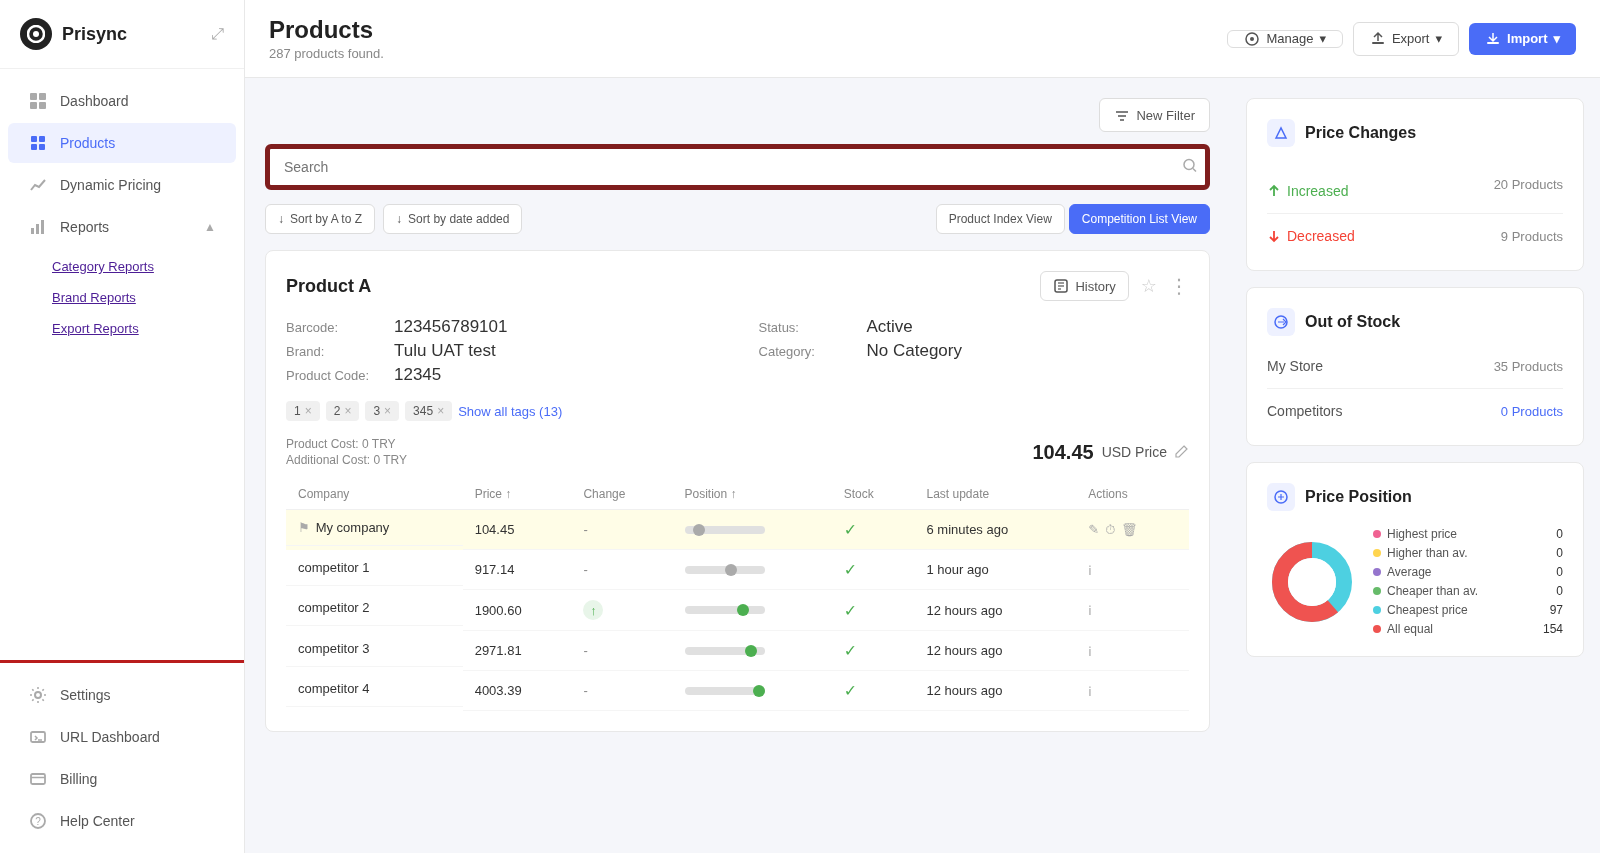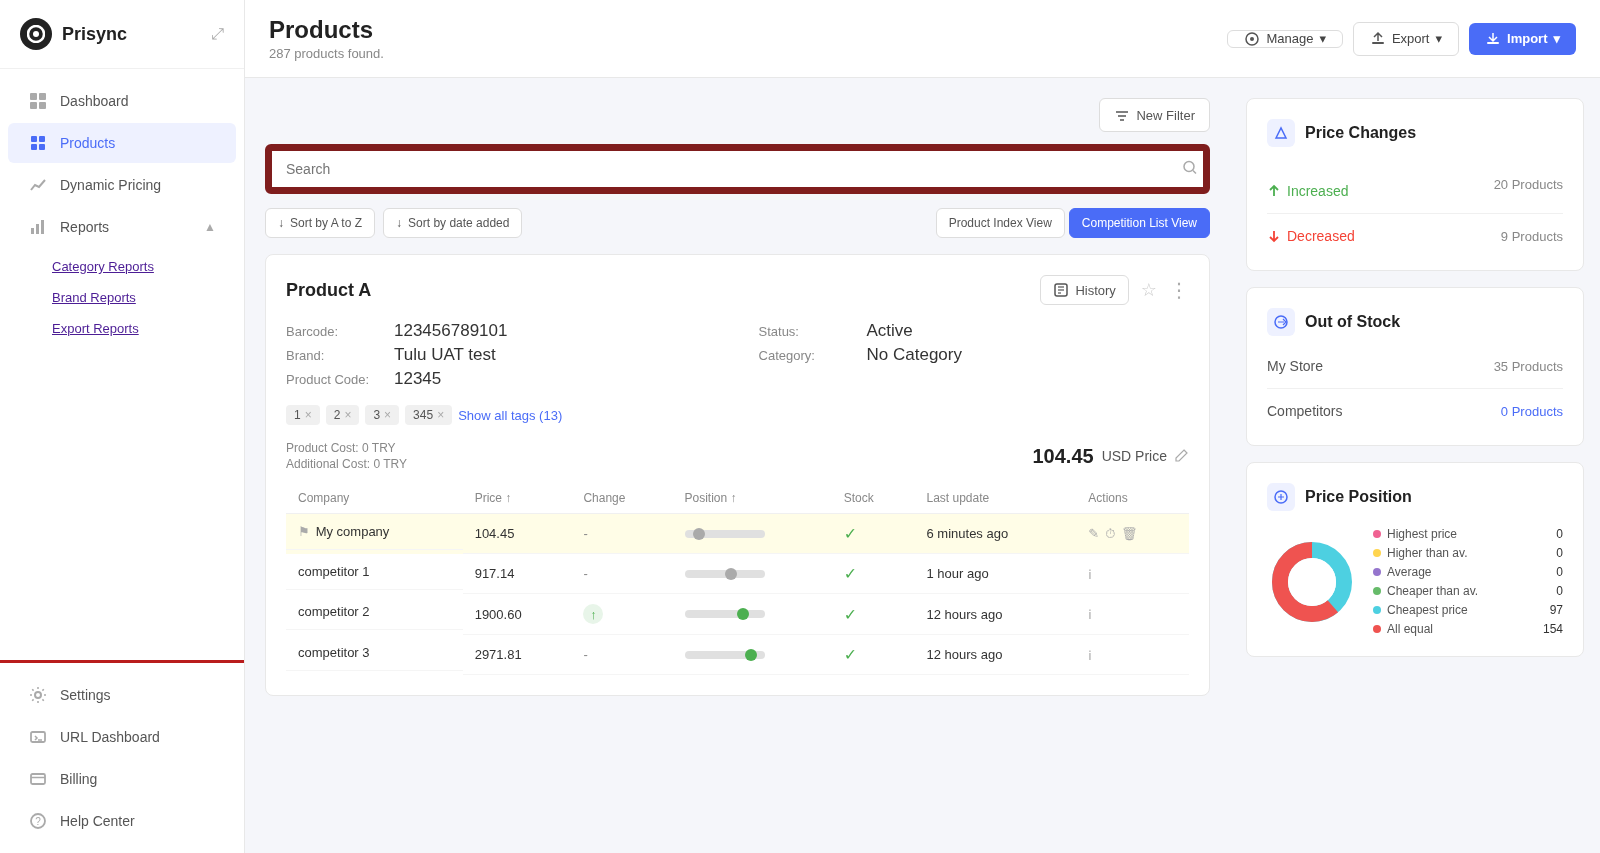--- a/index.html
+++ b/index.html
@@ -42,21 +42,21 @@
     .content-area { flex: 1; display: flex; overflow: hidden; }
 
     
     .products-panel { flex: 1; padding: 20px; overflow-y: auto; }
 
     .filter-bar { display: flex; justify-content: flex-end; margin-bottom: 12px; }
     .btn-new-filter { display: flex; align-items: center; gap: 6px; padding: 8px 14px; border: 1px solid #ddd; border-radius: 6px; background: #fff; cursor: pointer; font-size: 13px; color: #555; }
 
     .search-bar { margin-bottom: 14px; }
     .search-input-wrapper { position: relative; }
-    .search-input { width: 100%; padding: 10px 40px 10px 14px; border: 7px solid #7f1d1d; border-radius: 6px; font-size: 14px; color: #555; background: #fff; outline: none; }
+    .search-input { width: 100%; padding: 10px 40px 10px 14px; border: 5px solid #7f1d1d; border-radius: 6px; font-size: 14px; color: #555; background: #fff; outline: none; }
     .search-icon-pos { position: absolute; right: 12px; top: 50%; transform: translateY(-50%); color: #aaa; }
 
     .sort-bar { display: flex; align-items: center; justify-content: space-between; margin-bottom: 16px; }
     .sort-buttons { display: flex; gap: 8px; }
     .btn-sort { display: flex; align-items: center; gap: 6px; padding: 7px 12px; border: 1px solid #ddd; border-radius: 6px; background: #fff; cursor: pointer; font-size: 12px; color: #555; }
     .view-buttons { display: flex; gap: 4px; }
     .btn-view { padding: 7px 12px; border: 1px solid #ddd; border-radius: 6px; background: #fff; cursor: pointer; font-size: 12px; color: #555; }
     .btn-view.active { background: #4a6cf7; color: #fff; border-color: #4a6cf7; }
 
     
@@ -470,20 +470,40 @@
         </div>
       </td>
       <td><span class="stock-check">✓</span></td>
       <td>12 hours ago</td>
       <td>
                     <div class="action-icons">
           <span style="cursor:pointer;">ℹ</span>
          </div>
                   </td>
     </tr>
+                <tr>
+      <td style="display:flex; align-items:center;">
+
+        <span>competitor 4</span>
+      </td>
+      <td>4003.39</td>
+      <td><span style="color:#888;">-</span></td>
+      <td>
+        <div class="position-bar">
+          <div class="position-indicator" style="left: 85%; background: #4caf50;"></div>
+        </div>
+      </td>
+      <td><span class="stock-check">✓</span></td>
+      <td>12 hours ago</td>
+      <td>
+                    <div class="action-icons">
+          <span style="cursor:pointer;">ℹ</span>
+         </div>
+                  </td>
+    </tr>
               </tbody>
           </table>
         </div>
       </div>
 
       <div class="right-panel">
 
         <div class="widget-card">
           <div class="widget-header">
             <div class="widget-icon">

